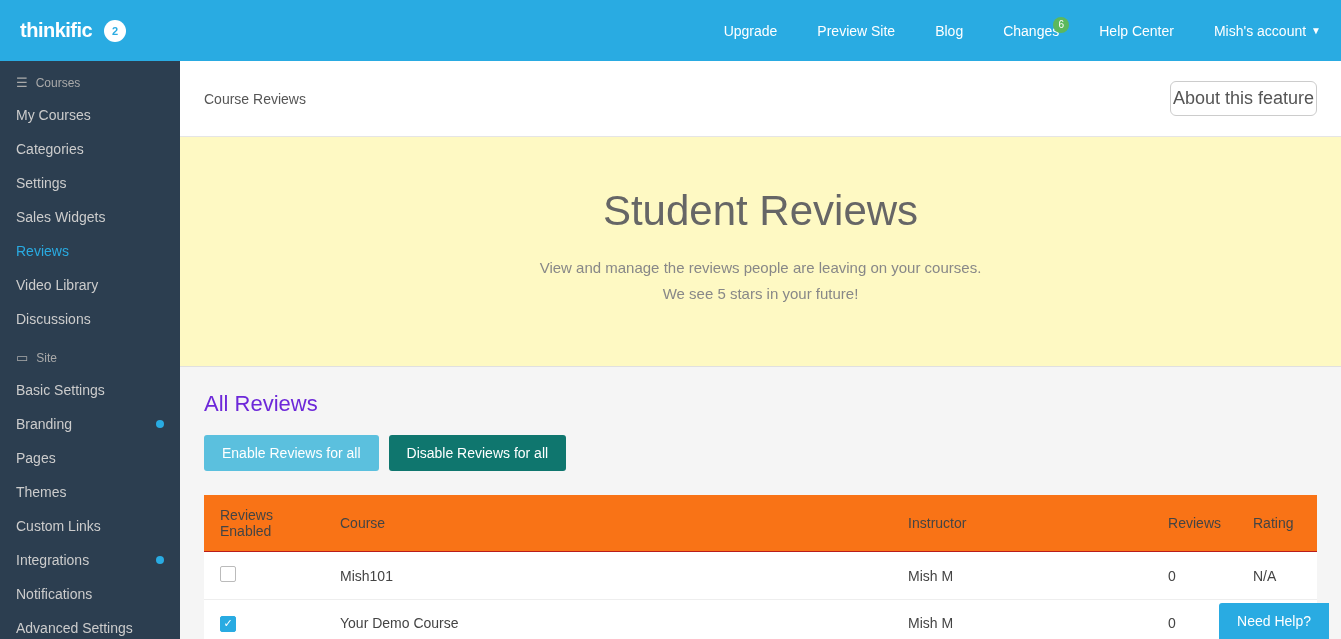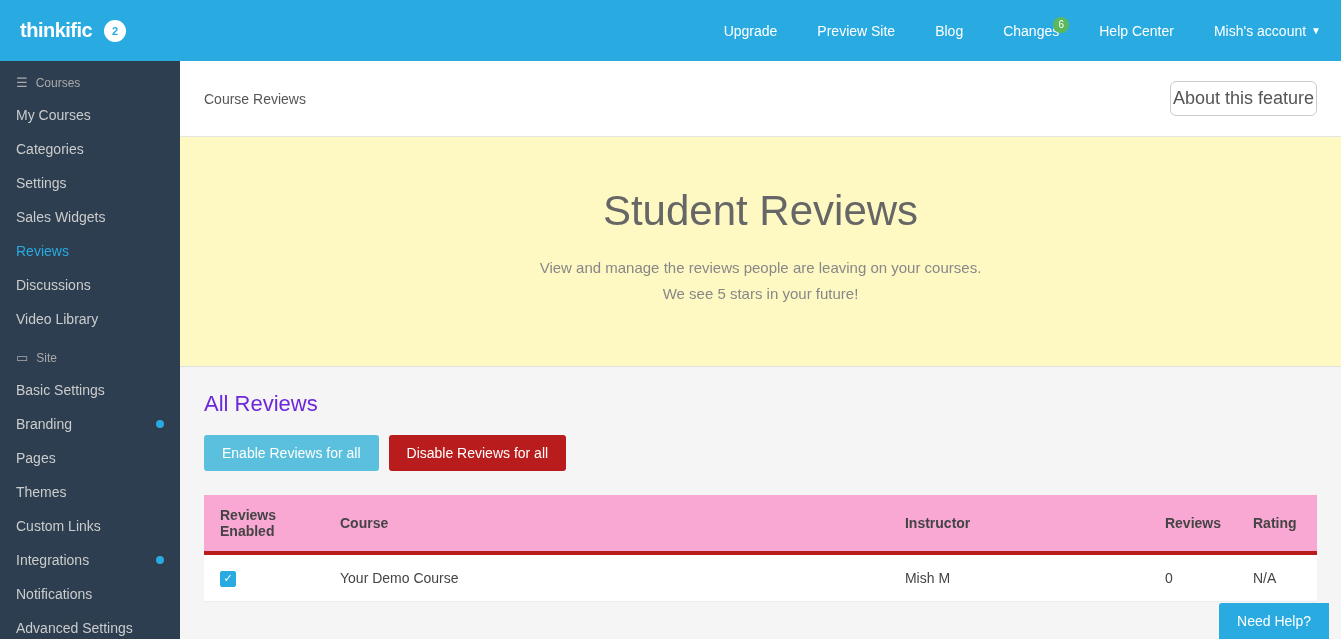--- a/index.html
+++ b/index.html
@@ -188,43 +188,43 @@
     .btn-enable {
       background: #5bc0de;
       color: #fff;
       border: none;
       padding: 10px 18px;
       font-size: 14px;
       cursor: pointer;
       border-radius: 3px;
     }
     .btn-disable {
-      background: #b91c1c;
+      background: #0f766e;
       color: #fff;
       border: none;
       padding: 10px 18px;
       font-size: 14px;
       cursor: pointer;
       border-radius: 3px;
     }
 
     
     .reviews-table {
       width: 100%;
       border-collapse: collapse;
       background: #fff;
     }
     .reviews-table th {
       text-align: left;
       padding: 12px 16px;
-      font-weight: 700;
+      font-weight: 400;
       color: #444;
       font-size: 14px;
-      border-bottom: 4px solid #b91c1c;
-      background: #f9a8d4;
+      border-bottom: 1px solid #b91c1c;
+      background: #f97316;
     }
     .reviews-table td {
       padding: 14px 16px;
       border-bottom: 1px solid #eee;
       color: #444;
       font-size: 14px;
       vertical-align: middle;
     }
     .reviews-table th:first-child,
     .reviews-table td:first-child {
@@ -318,24 +318,24 @@
     <div class="sidebar-item">
       <span>Settings</span>
     </div>
     <div class="sidebar-item">
       <span>Sales Widgets</span>
     </div>
     <div class="sidebar-item active">
       <span>Reviews</span>
     </div>
     <div class="sidebar-item">
+      <span>Video Library</span>
+    </div>
+    <div class="sidebar-item">
       <span>Discussions</span>
-    </div>
-    <div class="sidebar-item">
-      <span>Video Library</span>
     </div>
 
     <div class="sidebar-section-header">
       <span class="icon">▭</span>
       <span>Site</span>
     </div>
     <div class="sidebar-item">
       <span>Basic Settings</span>
     </div>
     <div class="sidebar-item">
@@ -393,20 +393,27 @@
         <thead>
           <tr>
             <th>Reviews Enabled</th>
             <th>Course</th>
             <th>Instructor</th>
             <th>Reviews</th>
             <th>Rating</th>
           </tr>
         </thead>
         <tbody id="reviews-tbody">
+        <tr>
+              <td><span class="checkbox-unchecked"></span></td>
+              <td>Mish101</td>
+              <td>Mish M</td>
+              <td>0</td>
+              <td>N/A</td>
+            </tr>
             <tr>
               <td><span class="checkbox-checked">✓</span></td>
               <td>Your Demo Course</td>
               <td>Mish M</td>
               <td>0</td>
               <td>N/A</td>
             </tr>
           </tbody>
       </table>
     </div>

